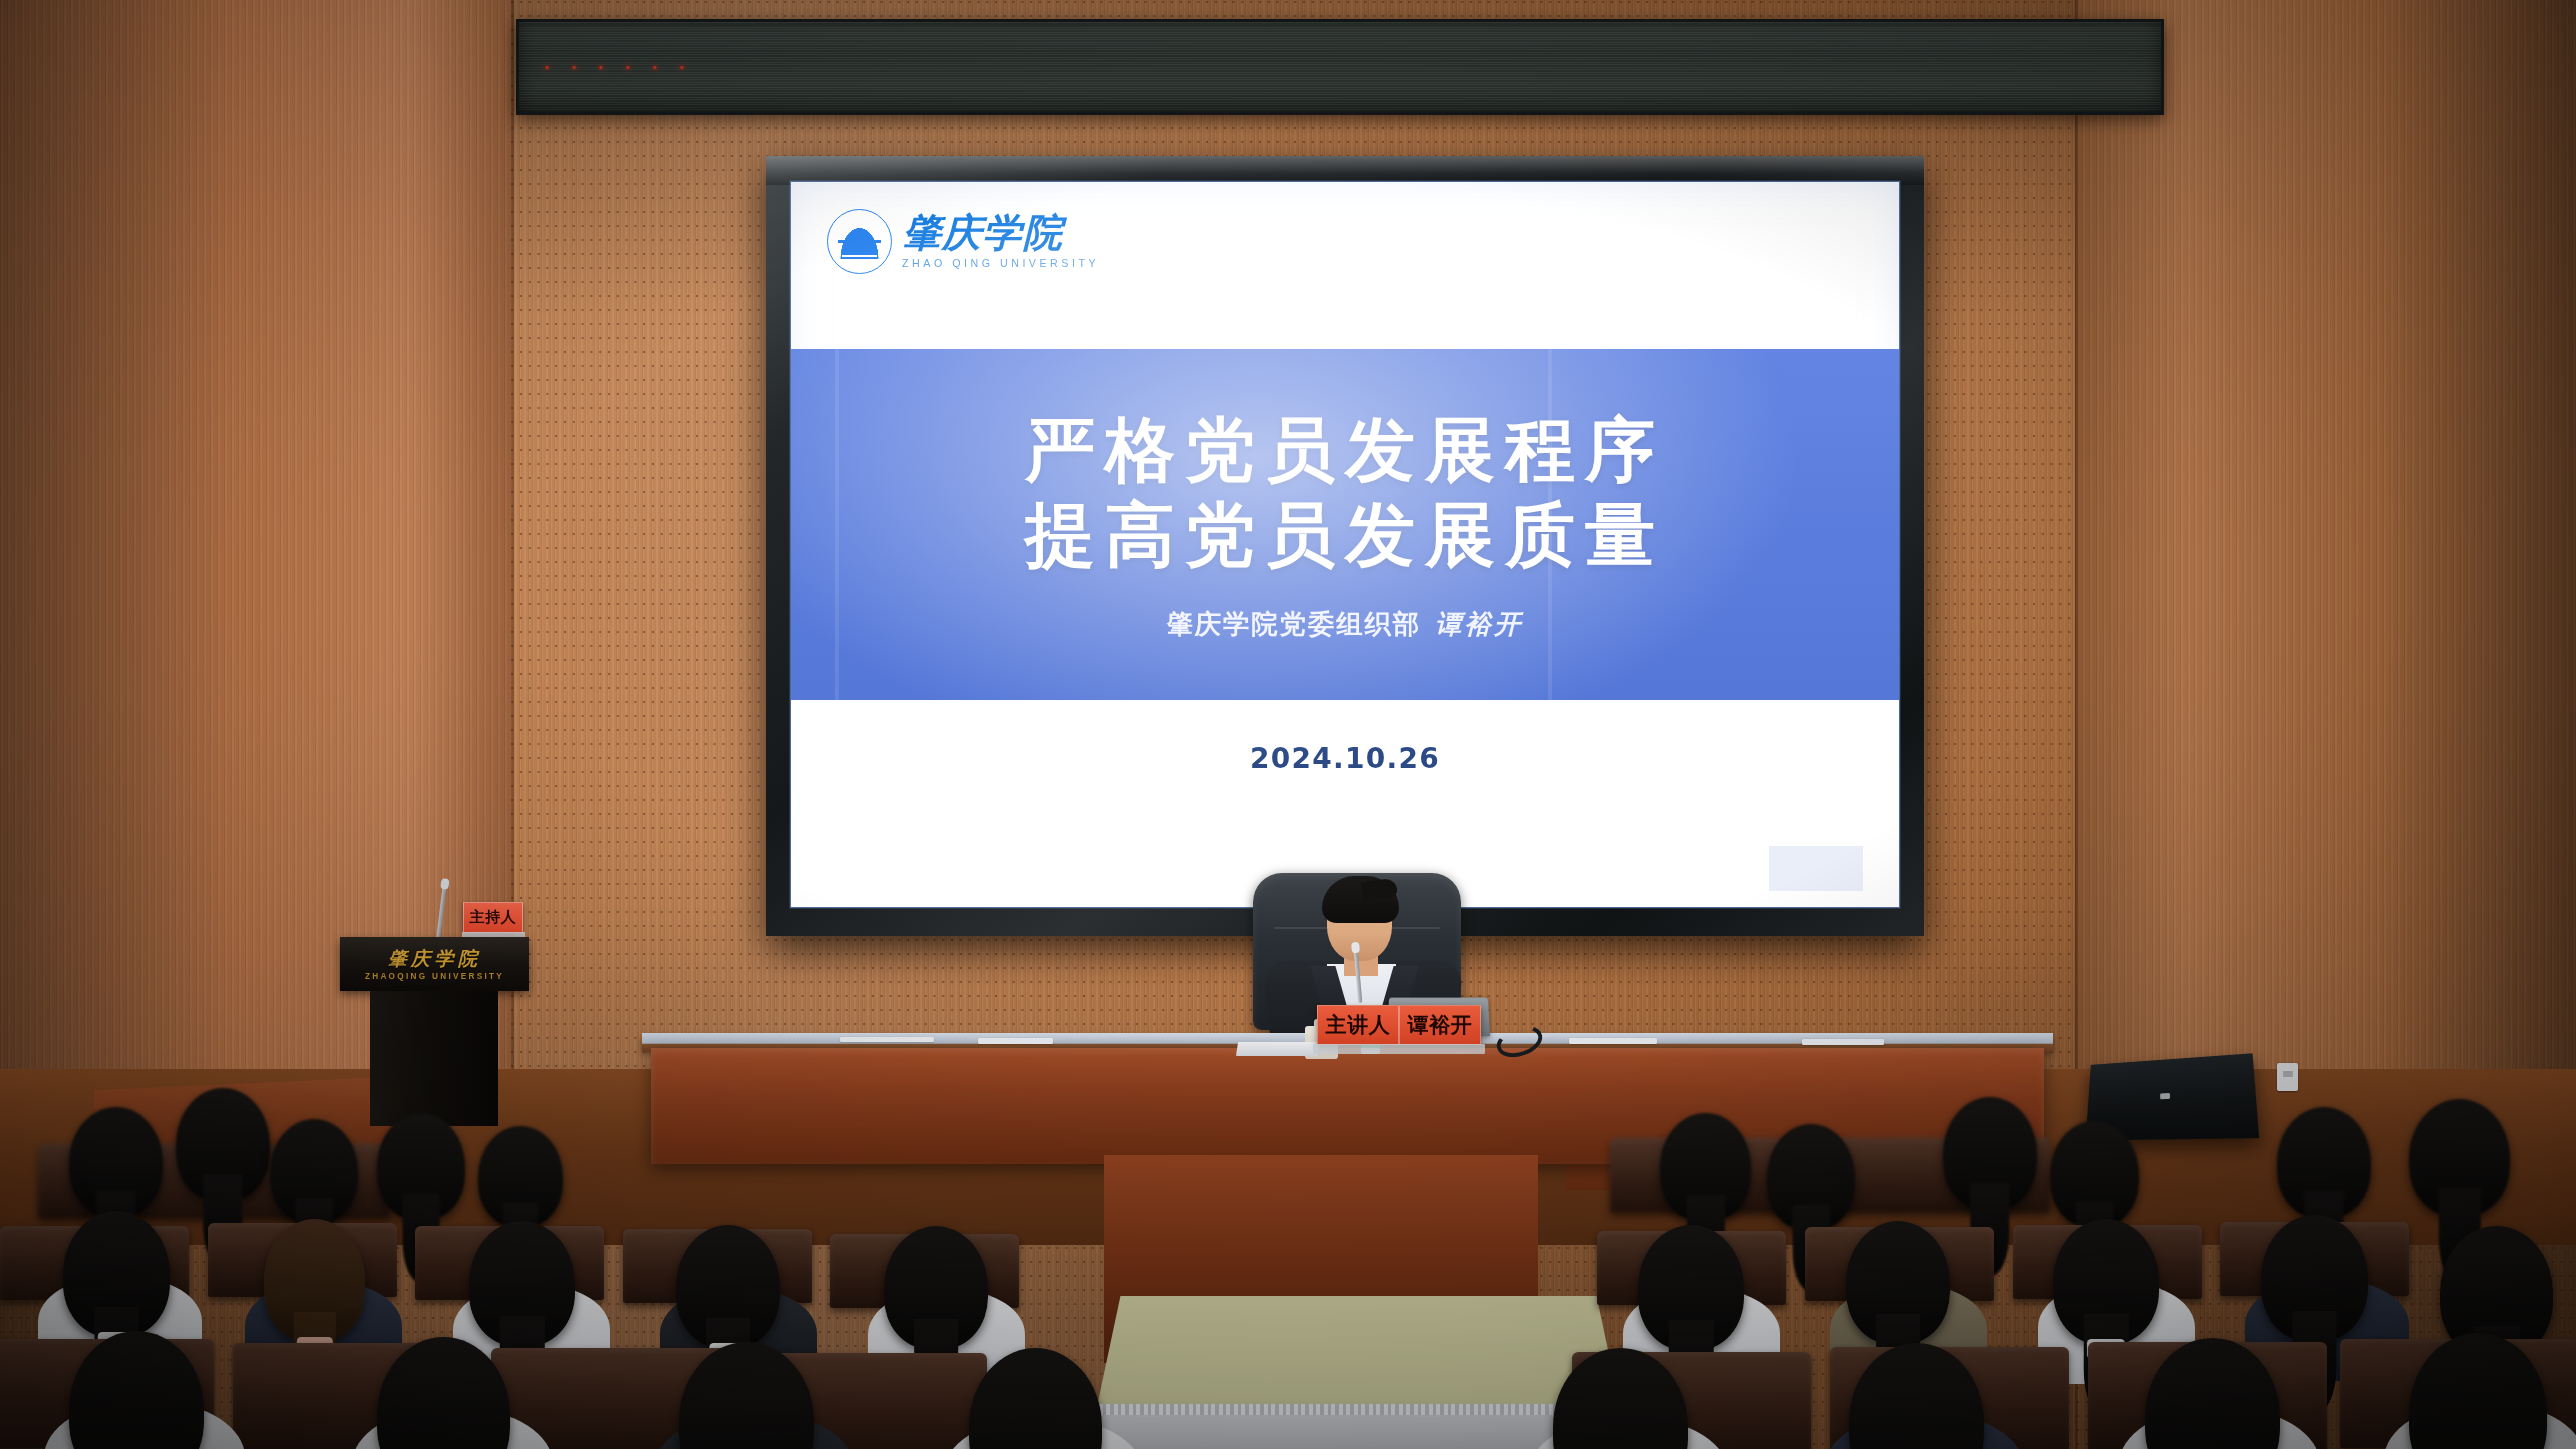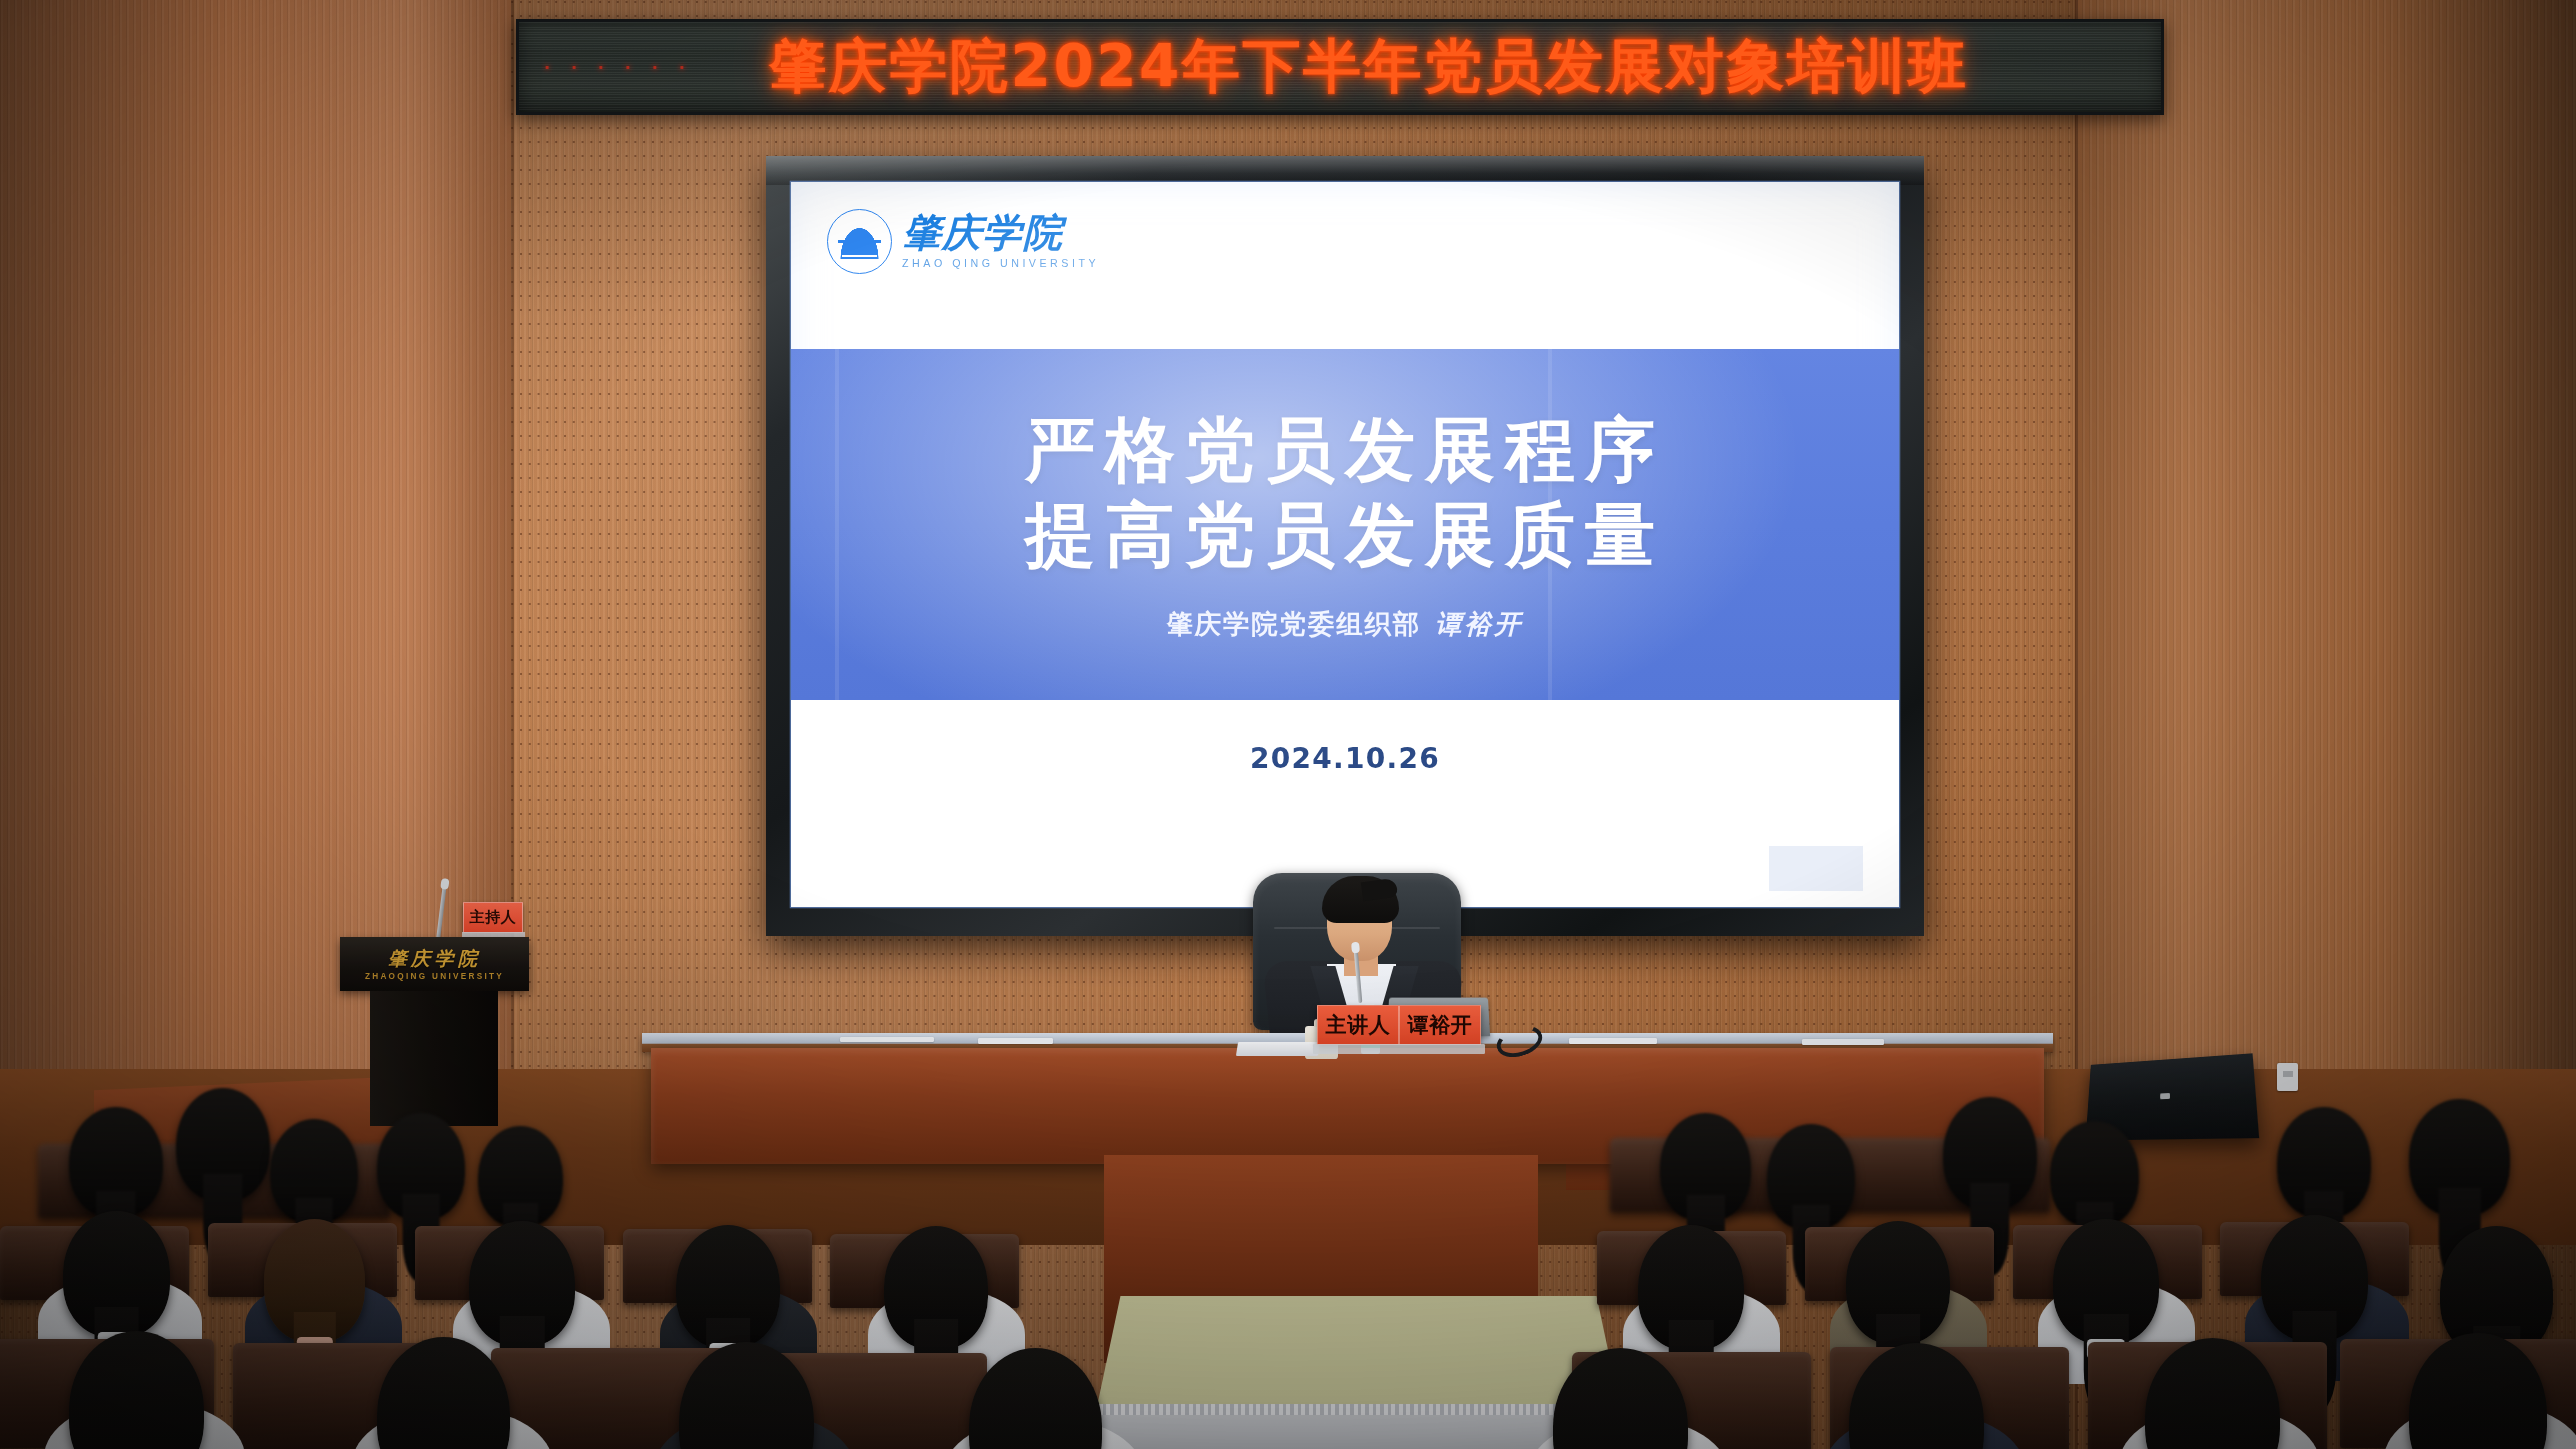--- a/index.html
+++ b/index.html
@@ -456,21 +456,20 @@
 
   <div class="wall"></div>
   <div class="wall-perf"></div>
   <div class="wall-smooth-l"></div>
   <div class="wall-smooth-r"></div>
   <div class="wall-seam s1"></div>
   <div class="wall-seam s2"></div>
 
   <div class="led-banner">
     <div class="led-ghost">· · · · · ·</div>
-    <div class="led-text">肇庆学院2024年下半年党员发展对象培训班</div>
   </div>
 
   <div class="screen-frame">
     <div class="screen">
 
       <div class="slide-top">
         <div class="slide-logo">
           <div class="logo-seal"></div>
           <div>
             <div class="logo-cn">肇庆学院</div>

